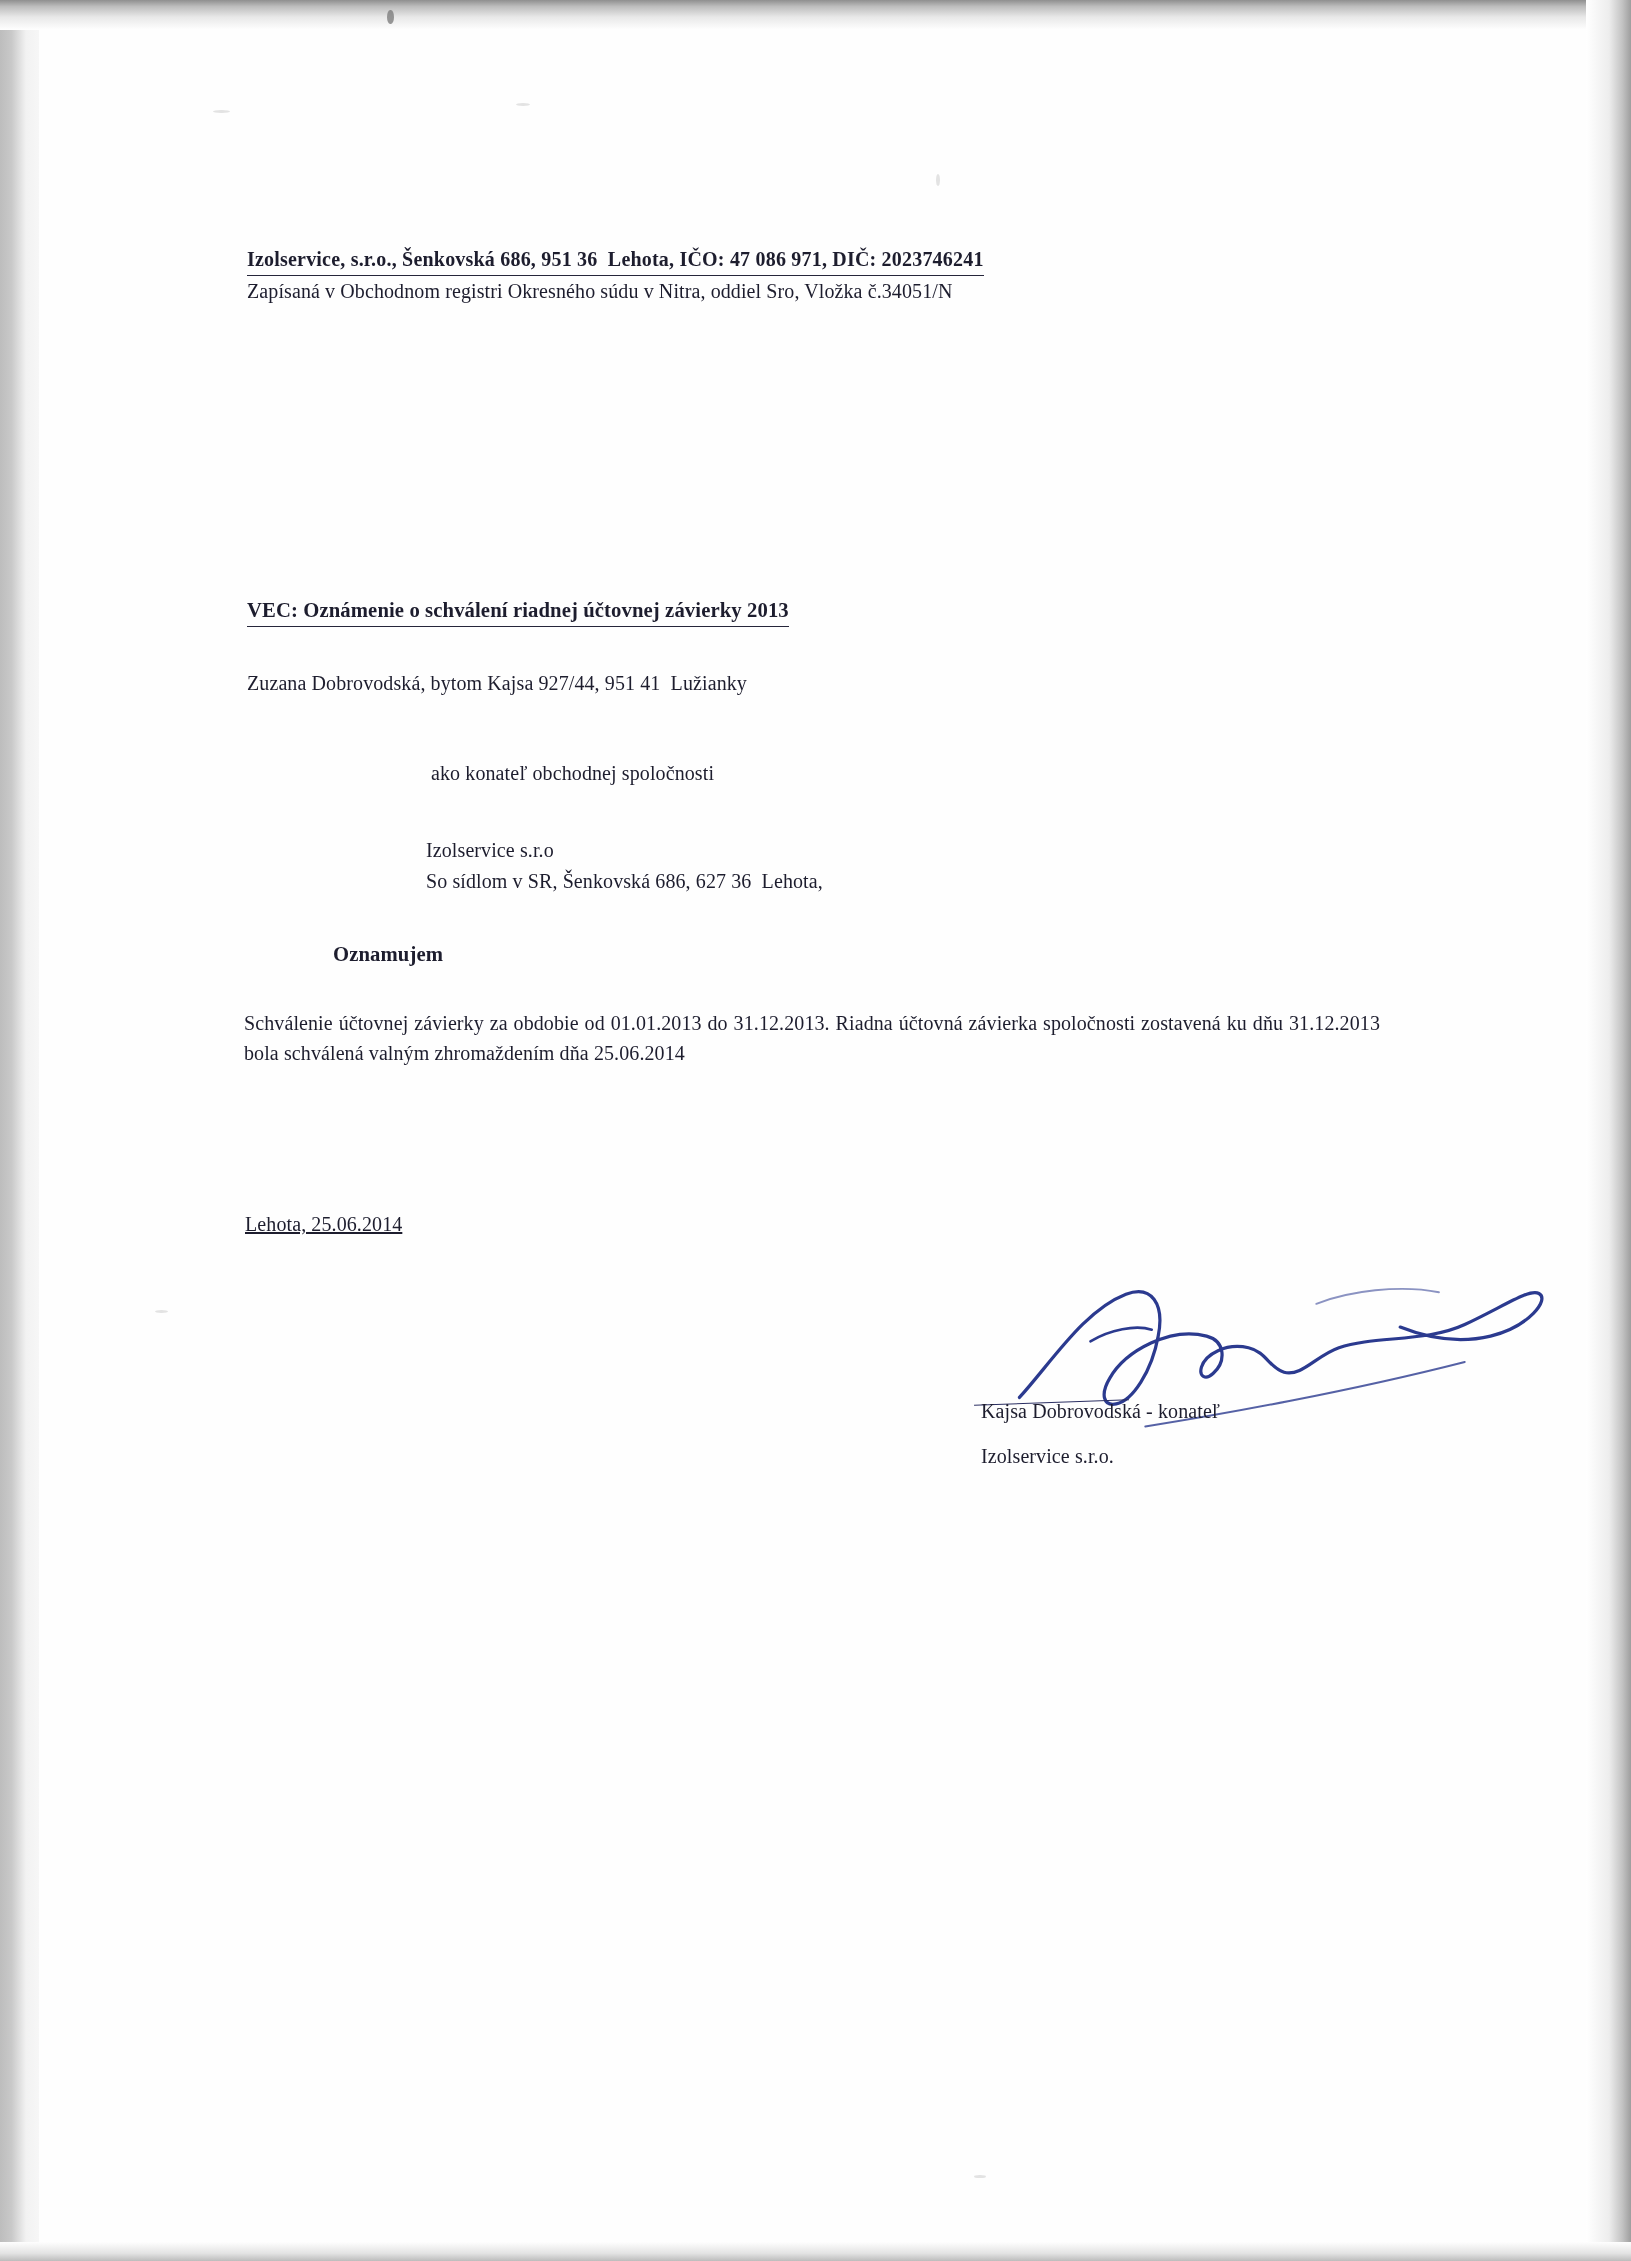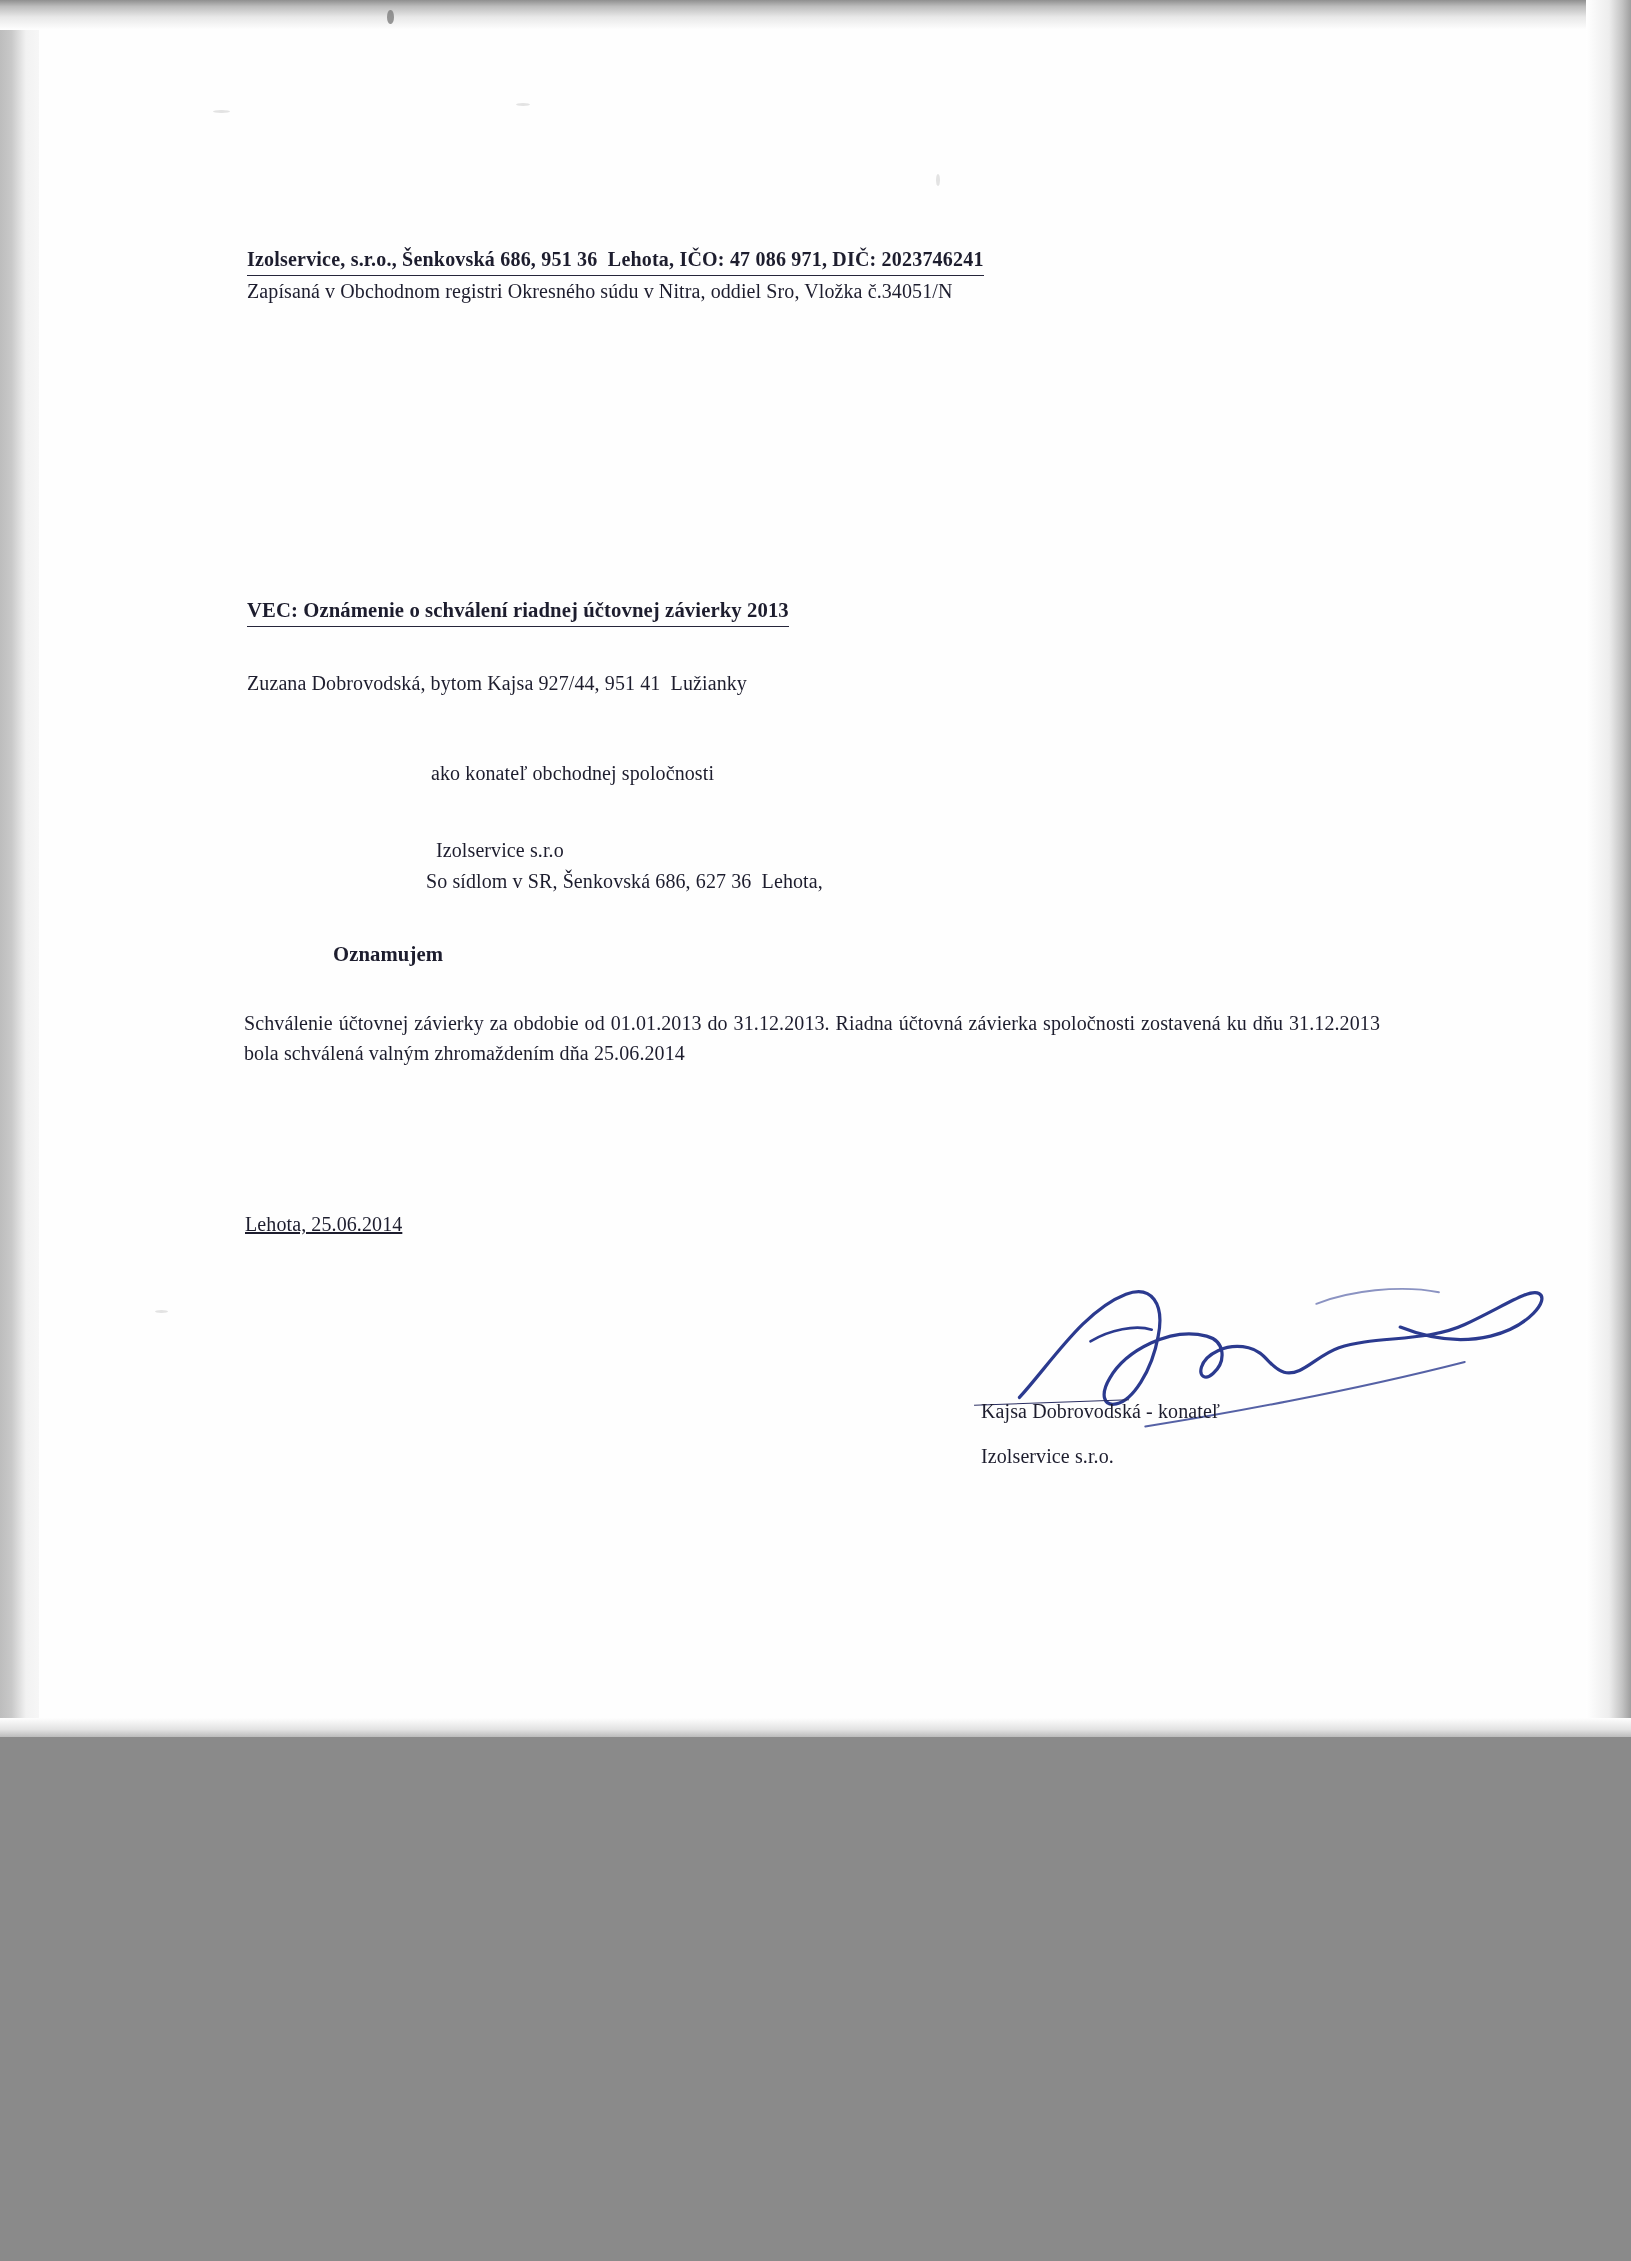--- a/index.html
+++ b/index.html
@@ -6,21 +6,21 @@
     margin: 0;
     padding: 0;
     background: #8a8a8a;
   }
   body {
     font-family: "Liberation Serif", serif;
   }
   .page {
     position: relative;
     width: 1631px;
-    height: 1737px;
+    height: 2261px;
     background: #ffffff;
     overflow: hidden;
   }
   
   .scan-bg {
     position: absolute;
     inset: 0;
     background:
       linear-gradient(90deg, #bdbdbd 0px, #c9c9c9 11.6px, #f2f2f2 26px, #fdfdfd 58px, #ffffff 103px),
       #ffffff;
@@ -110,21 +110,21 @@
   .person {
     left: 247px;
     top: 669px;
   }
   .role {
     left: 431px;
     top: 743px;
     margin-top: 16px;
   }
   .company-name {
-    left: 436px;
+    left: 426px;
     top: 836px;
   }
   .company-seat {
     left: 426px;
     top: 867px;
   }
   .declare {
     left: 333px;
     top: 939px;
     font-weight: bold;

